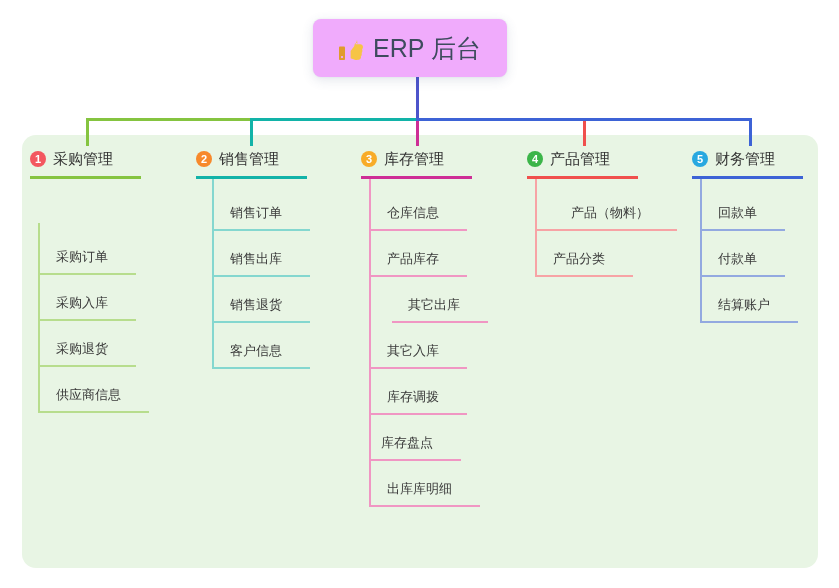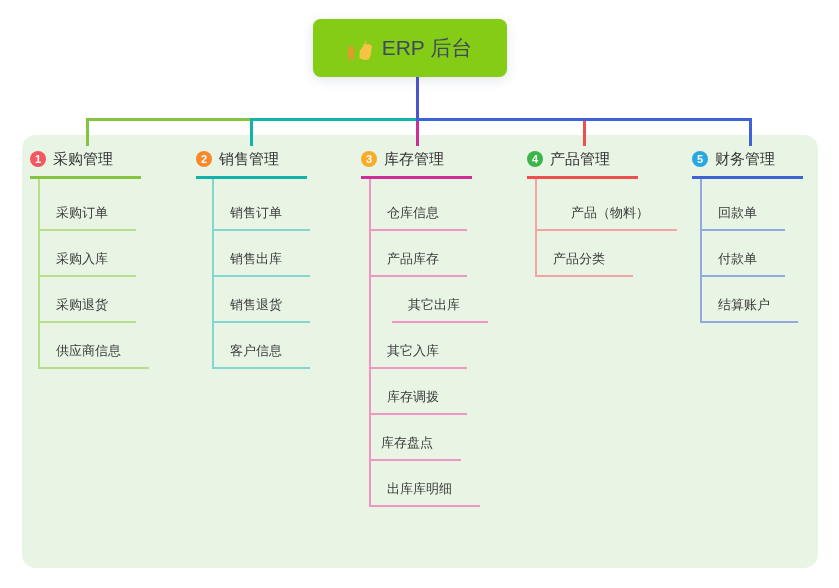--- a/index.html
+++ b/index.html
@@ -8,24 +8,24 @@
     font-family:"Liberation Sans","DejaVu Sans",sans-serif;
     background:#ffffff; position:relative; overflow:hidden;
   }
   .canvas { position:absolute; inset:0; }
   .panel {
     position:absolute; left:22px; top:135px; width:796px; height:433px;
     border-radius:14px;
   }
   .root-card {
     position:absolute; left:313px; top:19px; width:194px; height:58px;
-    background:#84cc16; border-radius:8px;
+    background:#f0abfc; border-radius:8px;
     box-shadow:0 3px 12px rgba(60,80,120,.14), 0 0 2px rgba(60,80,120,.10);
     display:flex; align-items:center; justify-content:center; gap:10px;
-    font-size:21px; color:#3e4b5e; z-index:3;
+    font-size:25px; color:#3e4b5e; z-index:3;
   }
   .seg { position:absolute; z-index:1; }
   .branch { position:absolute; top:150px; z-index:2; }
   .branch-title {
     display:flex; width:max-content; align-items:center; gap:7px;
     padding:0 28px 8px 0; border-bottom:3px solid;
     font-size:15px; line-height:18px; color:#333333; font-weight:500;
     white-space:nowrap; cursor:default;
   }
   .badge {
@@ -68,21 +68,21 @@
     <span>ERP 后台</span>
   </div>
 
   <div id="branches">
       <div class="branch" style="left: 30px;">
         <div class="branch-title" style="border-bottom-color: rgb(133, 196, 64);">
           <span class="badge" style="background: rgb(243, 87, 95);">1</span>
           <span>采购管理</span>
         </div>
         <div class="children" style="border-left-color: rgb(183, 221, 141);">
-          <div class="child" style="border-bottom-color: rgb(183, 221, 141);">采购订单</div>
+          <div class="child" style="border-bottom-color: rgb(183, 221, 141); margin-top: 44px;">采购订单</div>
           <div class="child" style="border-bottom-color: rgb(183, 221, 141);">采购入库</div>
           <div class="child" style="border-bottom-color: rgb(183, 221, 141);">采购退货</div>
           <div class="child" style="border-bottom-color: rgb(183, 221, 141);">供应商信息</div>
         </div>
       </div>
       <div class="branch" style="left: 196px;">
         <div class="branch-title" style="border-bottom-color: rgb(18, 179, 168);">
           <span class="badge" style="background: rgb(247, 137, 43);">2</span>
           <span>销售管理</span>
         </div>

